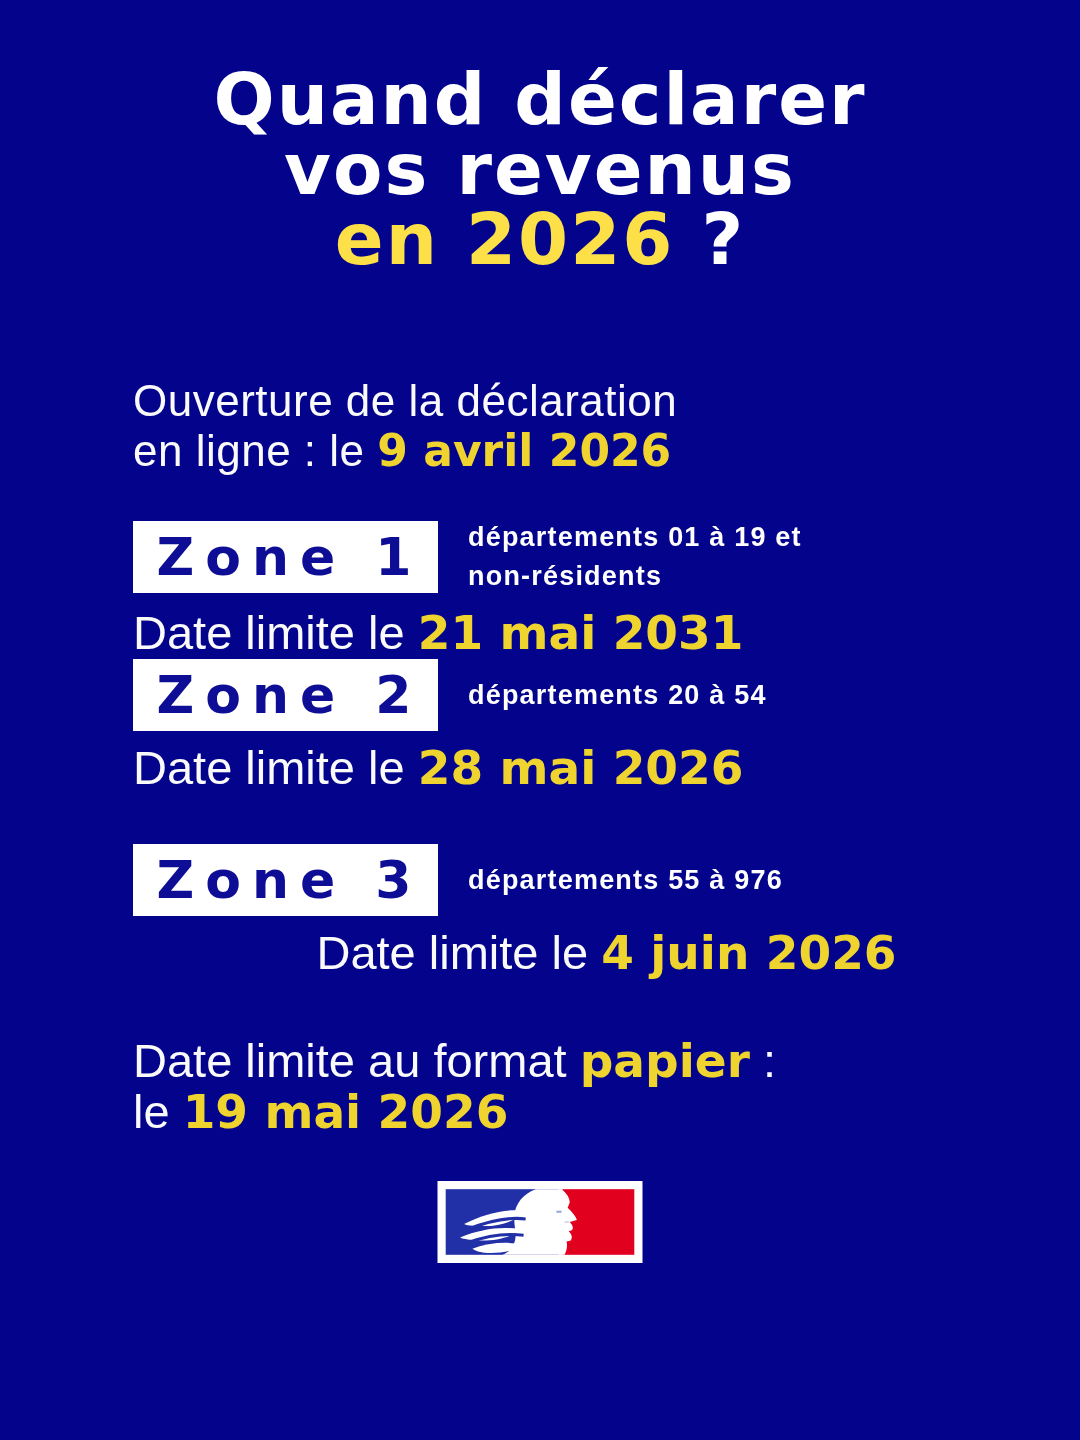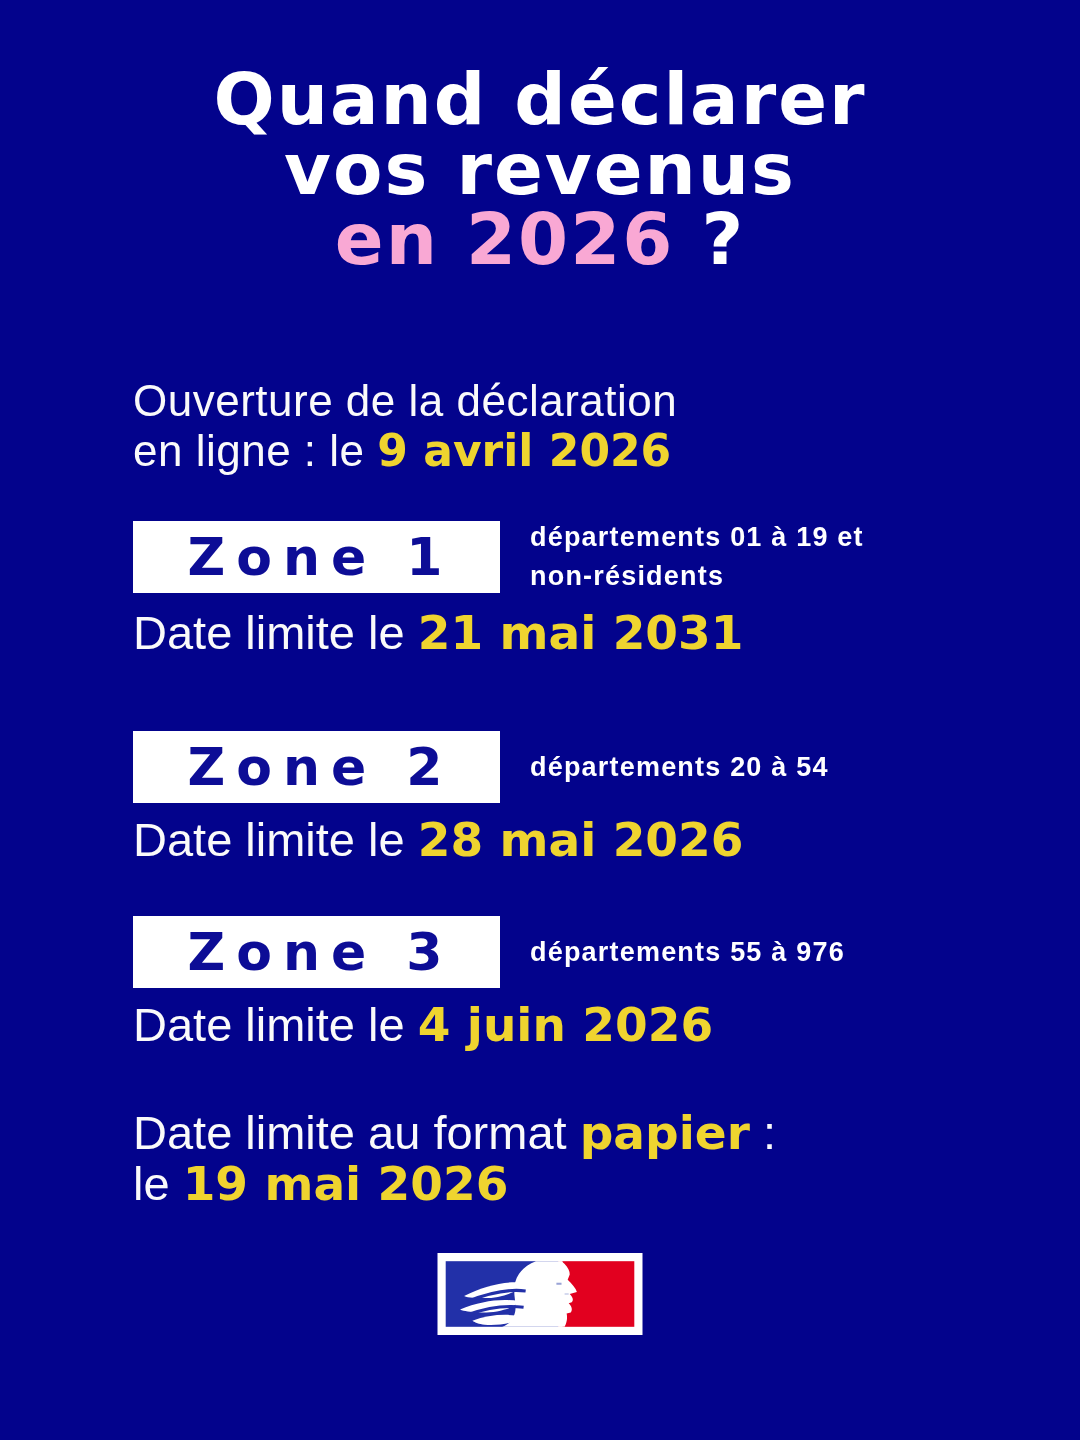--- a/index.html
+++ b/index.html
@@ -16,52 +16,52 @@
   .title {
     padding-top: 64px;
     text-align: center;
     font-family: "DejaVu Sans", sans-serif;
     font-weight: 700;
     font-size: 72px;
     line-height: 70px;
     letter-spacing: 2px;
     color: #FFFFFF;
   }
-  .title .hl { color: #f9a8d4; }
+  .title .hl { color: #fde047; }
 
   
   .intro {
     margin: 102px 0 0 133px;
     font-size: 44px;
     line-height: 50px;
     letter-spacing: 0.5px;
     color: #FAFAFA;
   }
   .yellow-date {
     color: #EFD42F;
     font-family: "DejaVu Sans", sans-serif;
     font-weight: 700;
     letter-spacing: 0;
   }
 
   
   .zone-section { margin-left: 133px; }
   .zone-section.first { margin-top: 42px; }
-  .zone-section.second { margin-top: 72px; }
-  .zone-section.third { margin-top: 50px; }
+  .zone-section.second { }
+  .zone-section.third { margin-top: 50px; text-align: center; }
   .zone-row { display: flex; align-items: center; }
   .zone-box {
     background: #FFFFFF;
     color: #0D0D96;
     font-family: "DejaVu Sans", sans-serif;
     font-weight: 700;
     font-size: 52px;
     line-height: 52px;
     letter-spacing: 11px;
-    width: 367px;
+    width: 305px;
     height: 72px;
     display: flex;
     align-items: center;
     justify-content: center;
     padding-left: 8px; 
     flex-shrink: 0;
   }
   .zone-desc {
     margin-left: 30px;
     max-width: 380px;

